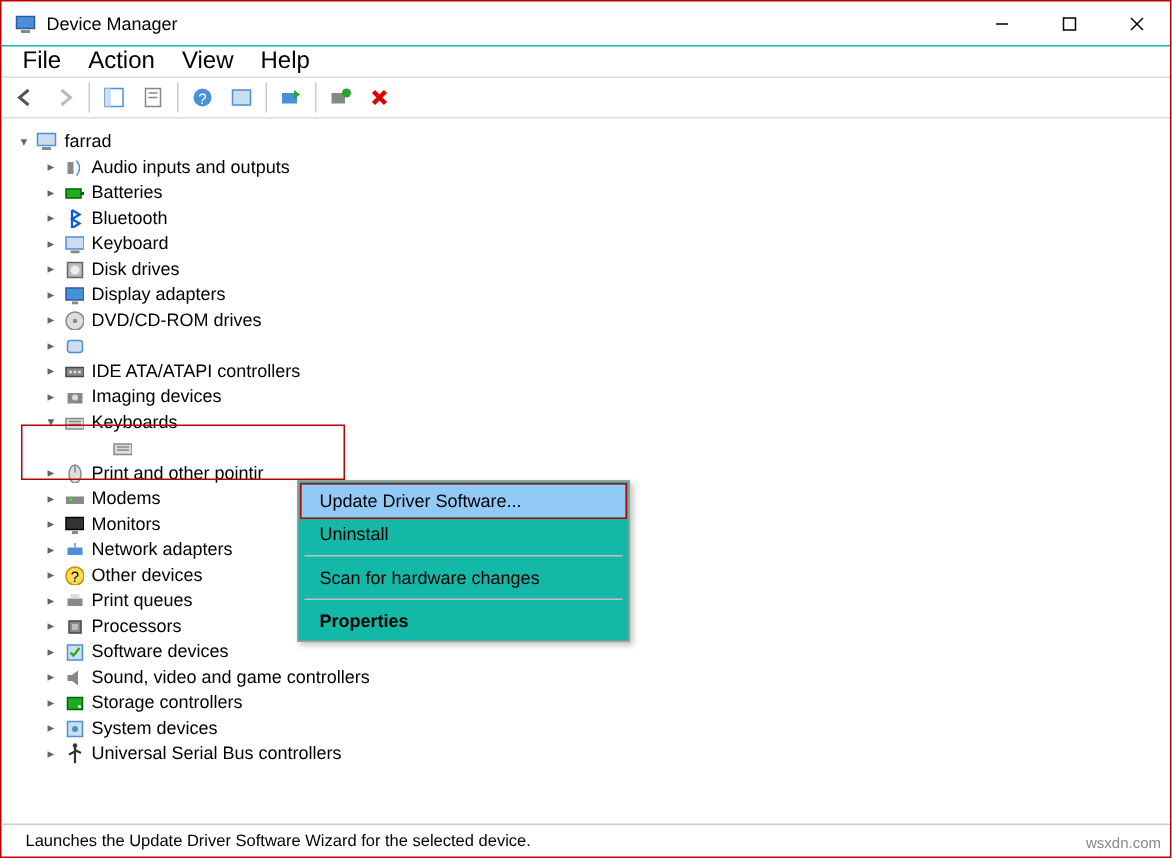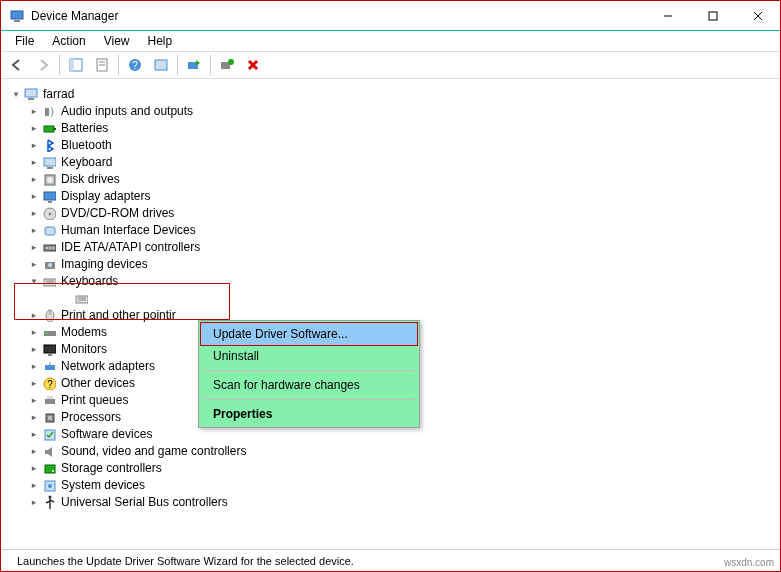--- a/index.html
+++ b/index.html
@@ -3,34 +3,34 @@
 <meta charset="utf-8">
 <style>
 * { margin: 0; padding: 0; box-sizing: border-box; font-family: "Segoe UI", Tahoma, sans-serif; }
 body { background: #fff; width: 781px; height: 572px; position: relative; border: 1px solid #b00; overflow: hidden; }
 .titlebar { height: 30px; display: flex; align-items: center; padding: 0 0 0 8px; border-bottom: 1px solid #14b8a6; }
 .titlebar-icon { width: 16px; height: 16px; margin-right: 6px; }
 .titlebar-title { font-size: 12px; flex: 1; }
 .win-controls { display: flex; }
 .win-btn { width: 45px; height: 29px; display: flex; align-items: center; justify-content: center; font-size: 10px; }
 .menubar { height: 20px; display: flex; align-items: center; padding: 0 6px; gap: 2px; }
-.menu-item { padding: 2px 8px; font-size: 12px; }
+.menu-item { padding: 2px 8px; font-size: 16px; }
 .toolbar { height: 28px; display: flex; align-items: center; padding: 0 4px; gap: 2px; border-top: 1px solid #ddd; border-bottom: 1px solid #ddd; }
 .tool-btn { width: 24px; height: 24px; display: flex; align-items: center; justify-content: center; }
 .tool-sep { width: 1px; height: 20px; background: #ccc; margin: 0 2px; }
 .tree { padding: 6px 0 6px 6px; font-size: 12px; overflow: auto; height: calc(100% - 30px - 20px - 28px - 22px); }
 .tree-row { display: flex; align-items: center; height: 17px; padding-right: 8px; white-space: nowrap; }
 .tree-row.lvl0 { padding-left: 2px; }
 .tree-row.lvl1 { padding-left: 20px; }
 .tree-row.lvl2 { padding-left: 52px; }
 .twisty { width: 14px; font-size: 9px; color: #666; text-align: center; }
 .twisty.none { visibility: hidden; }
 .node-icon { width: 16px; height: 16px; margin-right: 4px; display: inline-flex; align-items: center; justify-content: center; }
 .group-hl { position: absolute; border: 1px solid #b00; left: 13px; top: 282px; width: 216px; height: 37px; pointer-events: none; }
-.context-menu { position: absolute; left: 197px; top: 319px; width: 222px; background: #86efac; border: 1px solid #a0a0a0; box-shadow: 2px 2px 4px rgba(0,0,0,0.25); padding: 2px; }
+.context-menu { position: absolute; left: 197px; top: 319px; width: 222px; background: #14b8a6; border: 1px solid #a0a0a0; box-shadow: 2px 2px 4px rgba(0,0,0,0.25); padding: 2px; }
 .ctx-item { height: 22px; display: flex; align-items: center; padding: 0 12px; font-size: 12px; }
 .ctx-item.hl { background: #91c9f7; outline: 1px solid #b00; }
 .ctx-item.bold { font-weight: 600; }
 .ctx-sep { height: 1px; background: #c0c0c0; margin: 3px 2px; }
 .statusbar { position: absolute; bottom: 0; left: 0; right: 0; height: 22px; border-top: 1px solid #ccc; display: flex; align-items: center; padding: 0 16px; font-size: 11px; }
 .watermark { position: absolute; right: 6px; bottom: 3px; font-size: 10px; color: #888; }
 </style>
 </head>
 <body>
 
@@ -208,21 +208,20 @@
         </span>
         <span>DVD/CD-ROM drives</span>
       </div>
       <div class="tree-row lvl1">
         <span class="twisty">▸</span>
         <span class="node-icon">
           <svg width="14" height="14">
             <rect x="3" y="4" width="10" height="8" rx="2" fill="#cde" stroke="#4a90d9"></rect>
           </svg>
         </span>
-        <span>Human Interface Devices</span>
       </div>
       <div class="tree-row lvl1">
         <span class="twisty">▸</span>
         <span class="node-icon">
           <svg width="14" height="14">
             <rect x="2" y="5" width="12" height="6" fill="#888" stroke="#444"></rect>
             <circle cx="5" cy="8" r="1" fill="#ddd"></circle>
             <circle cx="8" cy="8" r="1" fill="#ddd"></circle>
             <circle cx="11" cy="8" r="1" fill="#ddd"></circle>
           </svg>

